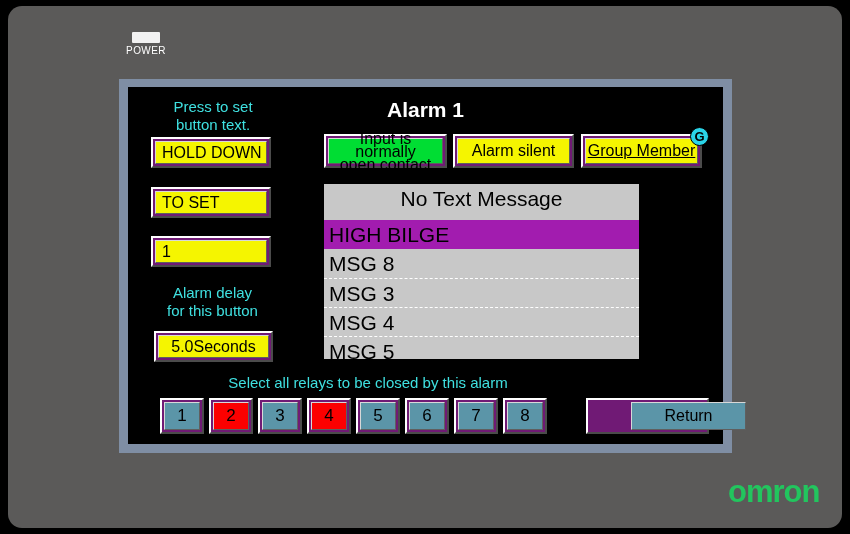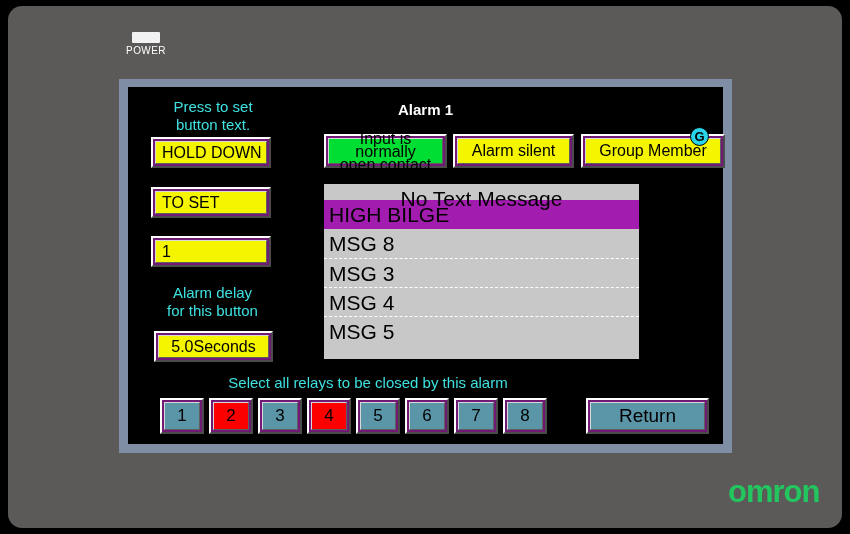--- a/index.html
+++ b/index.html
@@ -90,21 +90,21 @@
     text-align: center;
   }
 
   #screen-title {
     position: absolute;
     left: 0;
     top: 11px;
     width: 595px;
     text-align: center;
     color: #ffffff;
-    font-size: 15px;
+    font-size: 21px;
     font-weight: bold;
     line-height: 24px;
   }
 
   
   .btn {
     position: absolute;
     box-sizing: border-box;
     border-top: 2px solid #ffffff;
     border-left: 2px solid #ffffff;
@@ -142,21 +142,21 @@
   #btn-index     { left: 23px;  top: 149px; width: 120px; height: 31px; }
   #btn-delay     { left: 26px;  top: 244px; width: 119px; height: 31px; }
 
   #label-press-to-set { left: 10px; top: 11px; width: 150px; }
   #label-alarm-delay  { left: 12px; top: 197px; width: 145px; }
   #label-select-relays{ left: 30px; top: 287px; width: 420px; }
 
   
   #btn-input-contact { left: 196px; top: 47px; width: 123px; height: 34px; }
   #btn-alarm-silent  { left: 325px; top: 47px; width: 121px; height: 34px; }
-  #btn-group-member  { left: 453px; top: 47px; width: 144px; height: 34px; }
+  #btn-group-member  { left: 453px; top: 47px; width: 121px; height: 34px; text-decoration: underline; }
 
   
   #group-badge {
     position: absolute;
     left: 562px;
     top: 40px;
     width: 19px;
     height: 19px;
     border-radius: 50%;
     background: #2ad4e8;
@@ -188,40 +188,40 @@
     font-size: 21px;
     color: #000000;
     padding-left: 5px;
     box-sizing: border-box;
     background: #c8c8c8;
     white-space: nowrap;
   }
   .msg-row.header {
     text-align: center;
     padding-left: 0;
-    height: 16px;
+    height: 36px;
     line-height: 30px;
   }
   .msg-row.selected { background: #a21caf; }
   .msg-row.sep { border-top: 1px dashed #ffffff; }
 
   
   .relay-btn { top: 311px; width: 44px; height: 36px; }
   .relay-btn .face { font-size: 17px; }
   #relay-1 { left: 32px; }
   #relay-2 { left: 81px; }
   #relay-3 { left: 130px; }
   #relay-4 { left: 179px; }
   #relay-5 { left: 228px; }
   #relay-6 { left: 277px; }
   #relay-7 { left: 326px; }
   #relay-8 { left: 375px; }
 
   #btn-return { left: 458px; top: 311px; width: 123px; height: 36px; }
-  #btn-return .face { font-size: 19px; }
+  #btn-return .face { font-size: 16px; margin-left: 41px; }
 </style>
 </head>
 <body>
 
 <div id="device-bezel"></div>
 
 <div id="power-indicator">
   <div id="power-led"></div>
   <div id="power-label">POWER</div>
 </div>

